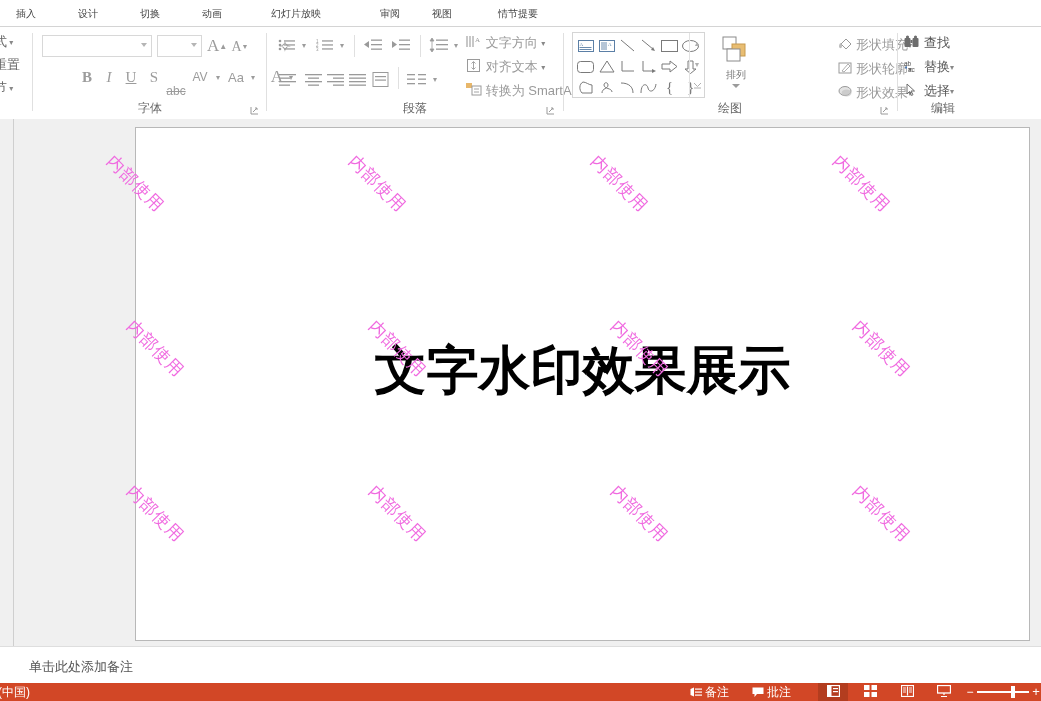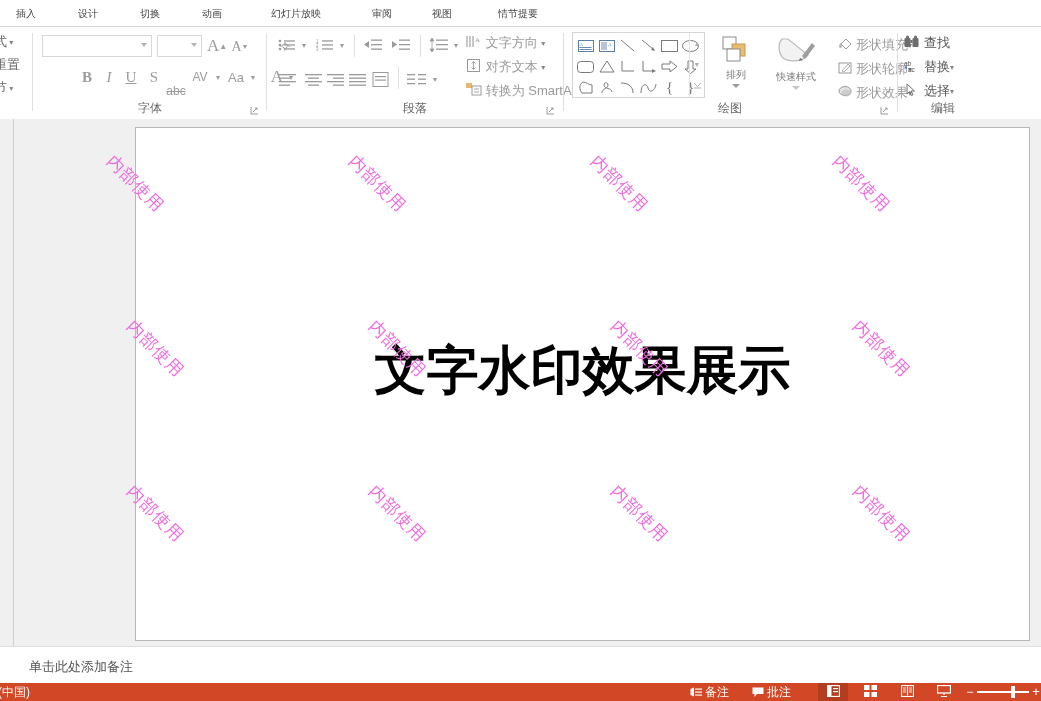--- a/index.html
+++ b/index.html
@@ -184,21 +184,21 @@
 <body>
 
 <div id="app">
 
   <div class="tabbar">
     <div class="tab" style="left:0px;width:52px;">插入</div>
     <div class="tab" style="left:62px;width:52px;">设计</div>
     <div class="tab" style="left:124px;width:52px;">切换</div>
     <div class="tab" style="left:186px;width:52px;">动画</div>
     <div class="tab" style="left:248px;width:96px;">幻灯片放映</div>
-    <div class="tab" style="left:356px;width:52px;">审阅</div>
+    <div class="tab" style="left:364px;width:52px;">审阅</div>
     <div class="tab" style="left:416px;width:52px;">视图</div>
     <div class="tab" style="left:478px;width:80px;">情节提要</div>
   </div>
   <div class="tabline"></div>
 
   <div class="ribbon">
 
     <div class="grp" style="left:0px;width:26px;">
       <div class="clipitem" style="left:-6px;top:6px;">
         <span>式</span><span class="caret"> ▾</span>
@@ -520,31 +520,20 @@
           <svg width="30" height="28" viewBox="0 0 30 28">
             <rect x="2" y="2" width="13" height="12" fill="#fff" stroke="#8a8a8a" stroke-width="1"></rect>
             <rect x="11" y="9" width="13" height="12" fill="#e8bd72" stroke="#c79a4e" stroke-width="1"></rect>
             <rect x="6" y="14" width="13" height="12" fill="#fff" stroke="#8a8a8a" stroke-width="1"></rect>
           </svg>
         </span>
         <span class="lbl">排列</span>
         <span class="dn"></span>
       </div>
 
-      <div class="bigbtn" style="left:198px;top:8px;width:64px;">
-        <span>
-          <svg width="40" height="30" viewBox="0 0 40 30">
-            <path d="M6 4 C2 8 2 18 7 23 C12 27 24 27 30 22 L32 20 L12 4 Z" fill="#f2f2f2" stroke="#bbb" stroke-width="1.2"></path>
-            <path d="M26 21 L36 8 L39 11 L29 24 Z" fill="#9d9d9d"></path>
-            <path d="M24 23 L27 25 L23 26 Z" fill="#6d6d6d"></path>
-          </svg>
-        </span>
-        <span class="lbl">快速样式</span>
-        <span class="dn" style="border-top-color:#c5c5c5;"></span>
-      </div>
 
       <div class="shapefmt" style="left:272px;top:9px;">
         <span style="margin-right:3px;">
           <svg width="15" height="14" viewBox="0 0 15 14">
               <path d="M3 7 L8 2 L13 7 L8 12 Z" fill="none" stroke="#9a9a9a" stroke-width="1"></path>
               <path d="M1 9 C1 12 4 12 4 9 C4 7 2.5 6 2.5 6 C2.5 6 1 7 1 9 Z" fill="#bdbdbd"></path>
             </svg>
         </span>
         <span>形状填充</span>
         <span class="caret"> ▾</span>

